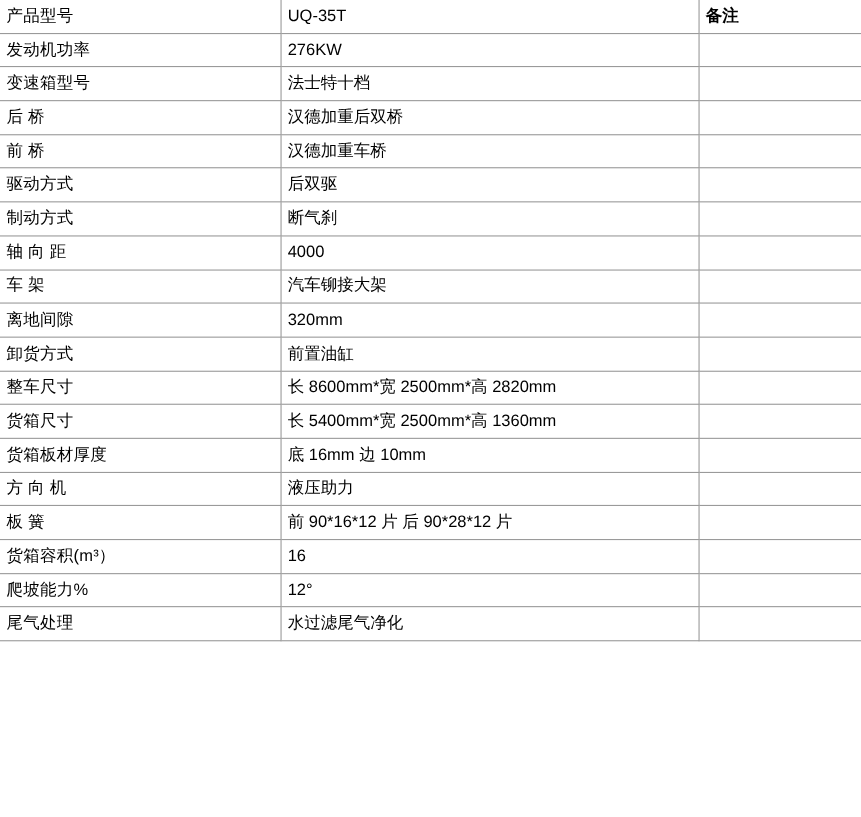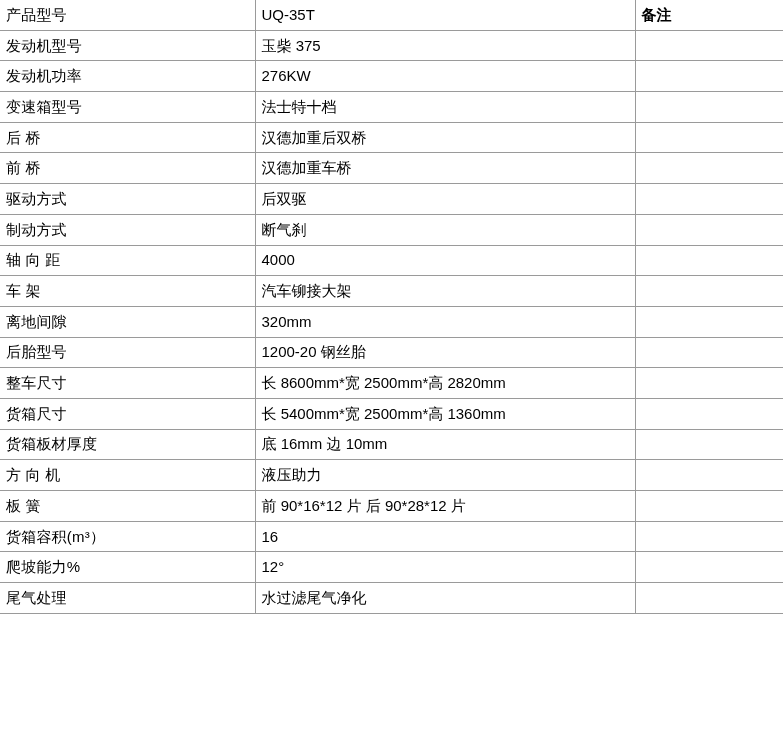--- a/index.html
+++ b/index.html
@@ -59,25 +59,20 @@
     <col class="col-value">
     <col class="col-note">
   </colgroup>
   <tbody>
       <tr>
         <td class="cell-label">产品型号</td>
         <td class="cell-value">UQ-35T</td>
         <td class="cell-note">备注</td>
       </tr>
       <tr>
-        <td class="cell-label">发动机型号</td>
-        <td class="cell-value">玉柴 375</td>
-        <td class="cell-note"></td>
-      </tr>
-      <tr>
         <td class="cell-label">发动机功率</td>
         <td class="cell-value">276KW</td>
         <td class="cell-note"></td>
       </tr>
       <tr>
         <td class="cell-label">变速箱型号</td>
         <td class="cell-value">法士特十档</td>
         <td class="cell-note"></td>
       </tr>
       <tr>
@@ -109,22 +104,22 @@
         <td class="cell-label">车    架</td>
         <td class="cell-value">汽车铆接大架</td>
         <td class="cell-note"></td>
       </tr>
       <tr>
         <td class="cell-label">离地间隙</td>
         <td class="cell-value">320mm</td>
         <td class="cell-note"></td>
       </tr>
       <tr>
-        <td class="cell-label">后胎型号</td>
-        <td class="cell-value">1200-20 钢丝胎</td>
+        <td class="cell-label">卸货方式</td>
+        <td class="cell-value">前置油缸</td>
         <td class="cell-note"></td>
       </tr>
       <tr>
         <td class="cell-label">整车尺寸</td>
         <td class="cell-value">长 8600mm*宽 2500mm*高 2820mm</td>
         <td class="cell-note"></td>
       </tr>
       <tr>
         <td class="cell-label">货箱尺寸</td>
         <td class="cell-value">长 5400mm*宽 2500mm*高 1360mm</td>

